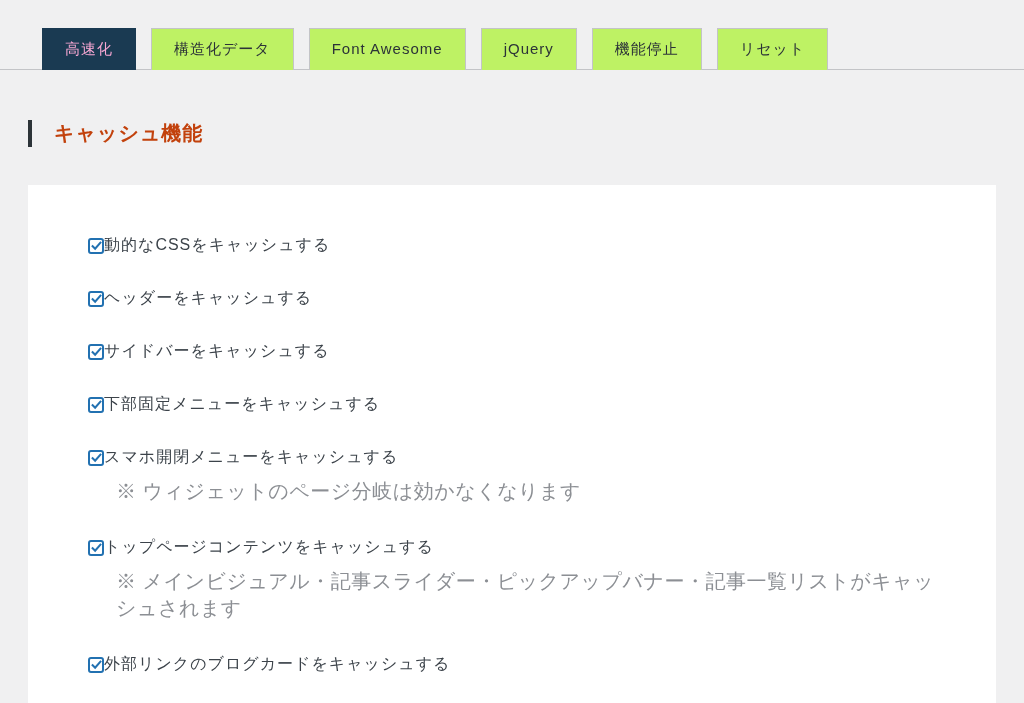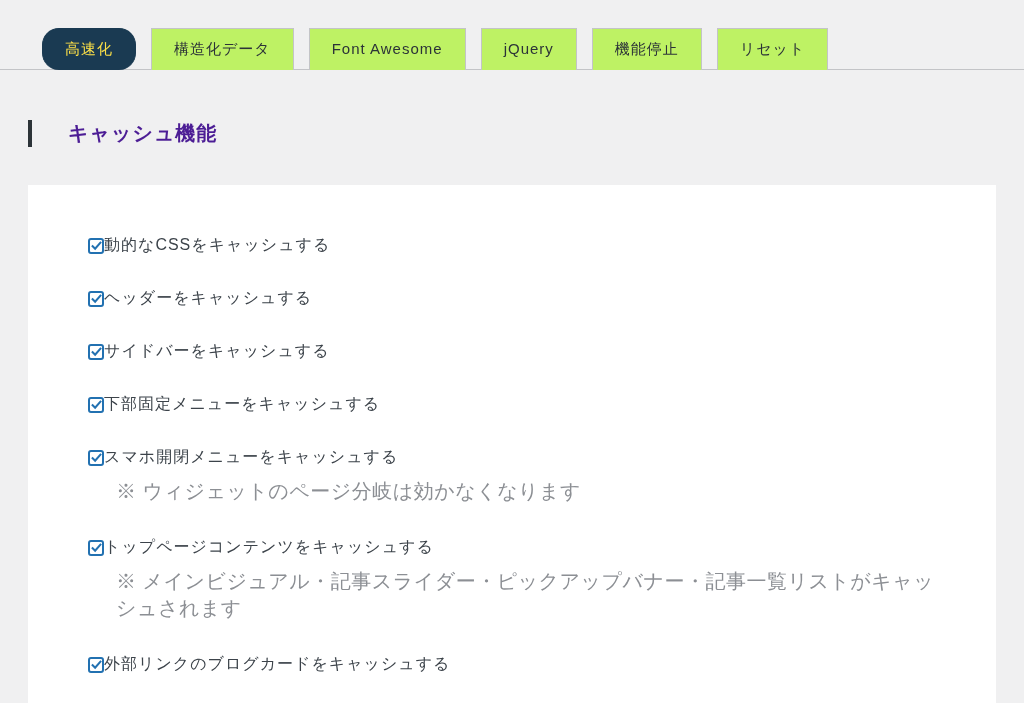--- a/index.html
+++ b/index.html
@@ -24,33 +24,32 @@
       border: 1px solid #c3c4c7;
       border-bottom: none;
       color: #2c3338;
       font-size: 15px;
       cursor: pointer;
       margin-bottom: -1px;
       letter-spacing: 1px;
     }
     .tab.active {
       background: #1a3a52;
-      color: #fde047;
+      color: #f9a8d4;
       border-color: #1a3a52;
-      border-radius: 17px;
     }
     .content {
       padding: 50px 28px 0 28px;
     }
     .section-title {
       font-size: 20px;
       font-weight: bold;
-      color: #4c1d95;
+      color: #c2410c;
       border-left: 4px solid #2c3338;
-      padding-left: 36px;
+      padding-left: 22px;
       letter-spacing: 1px;
     }
     .panel {
       background: #fff;
       margin-top: 38px;
       padding: 50px 60px 30px 60px;
     }
     .option {
       margin-bottom: 32px;
     }

